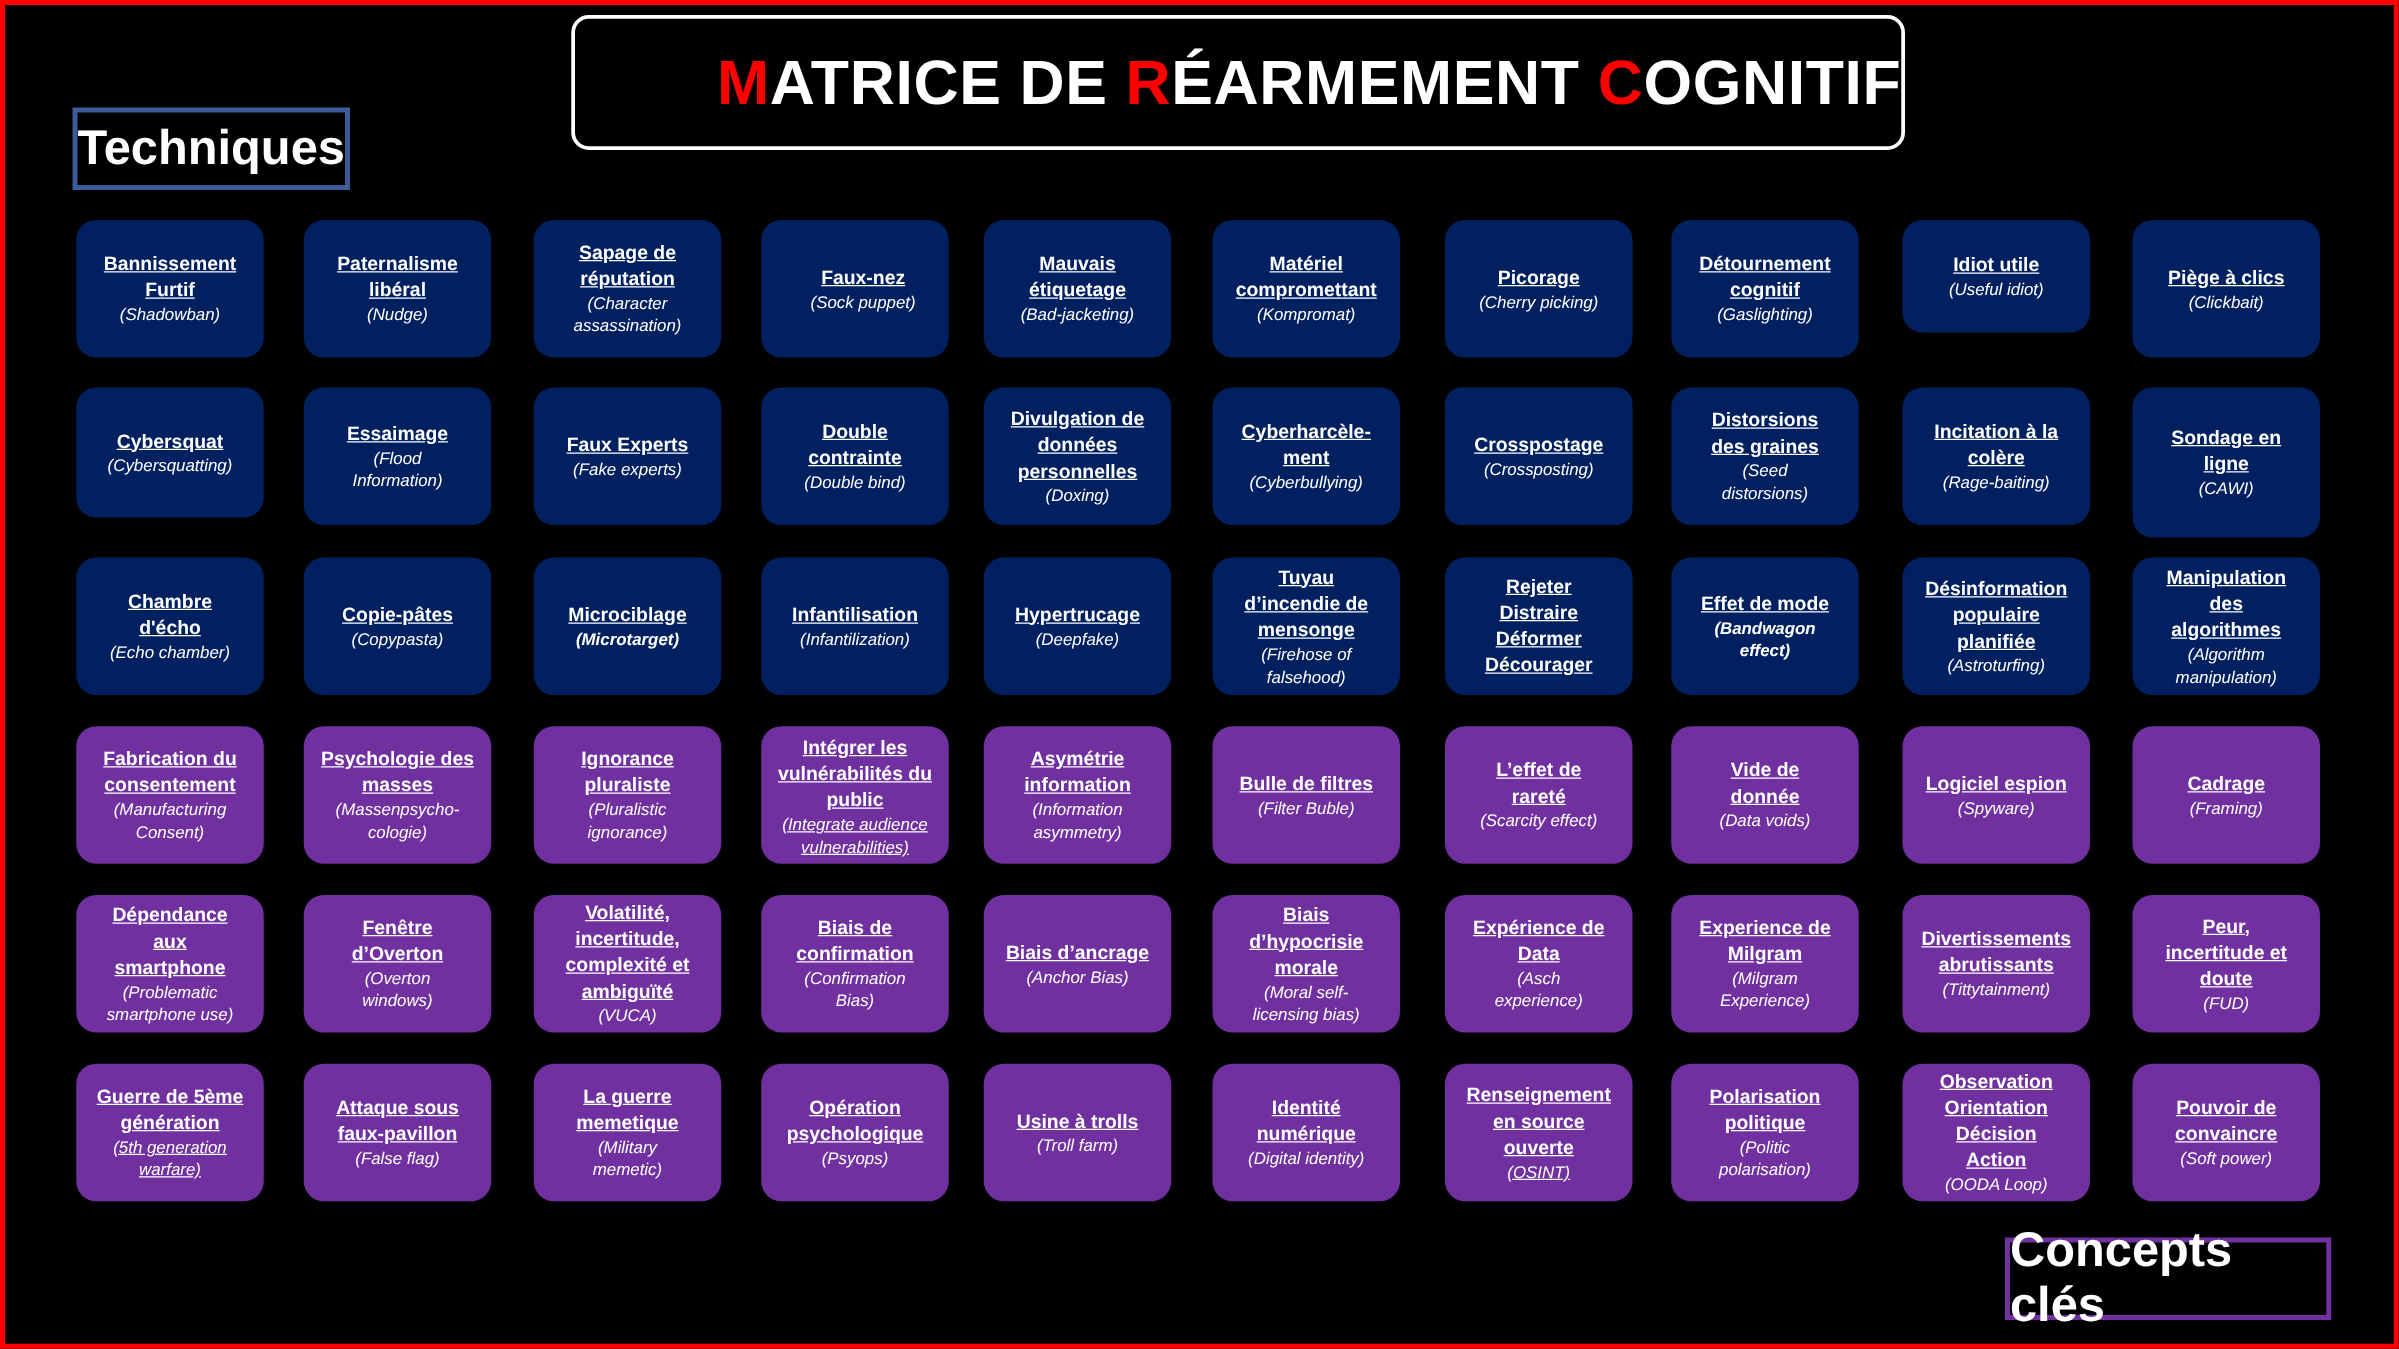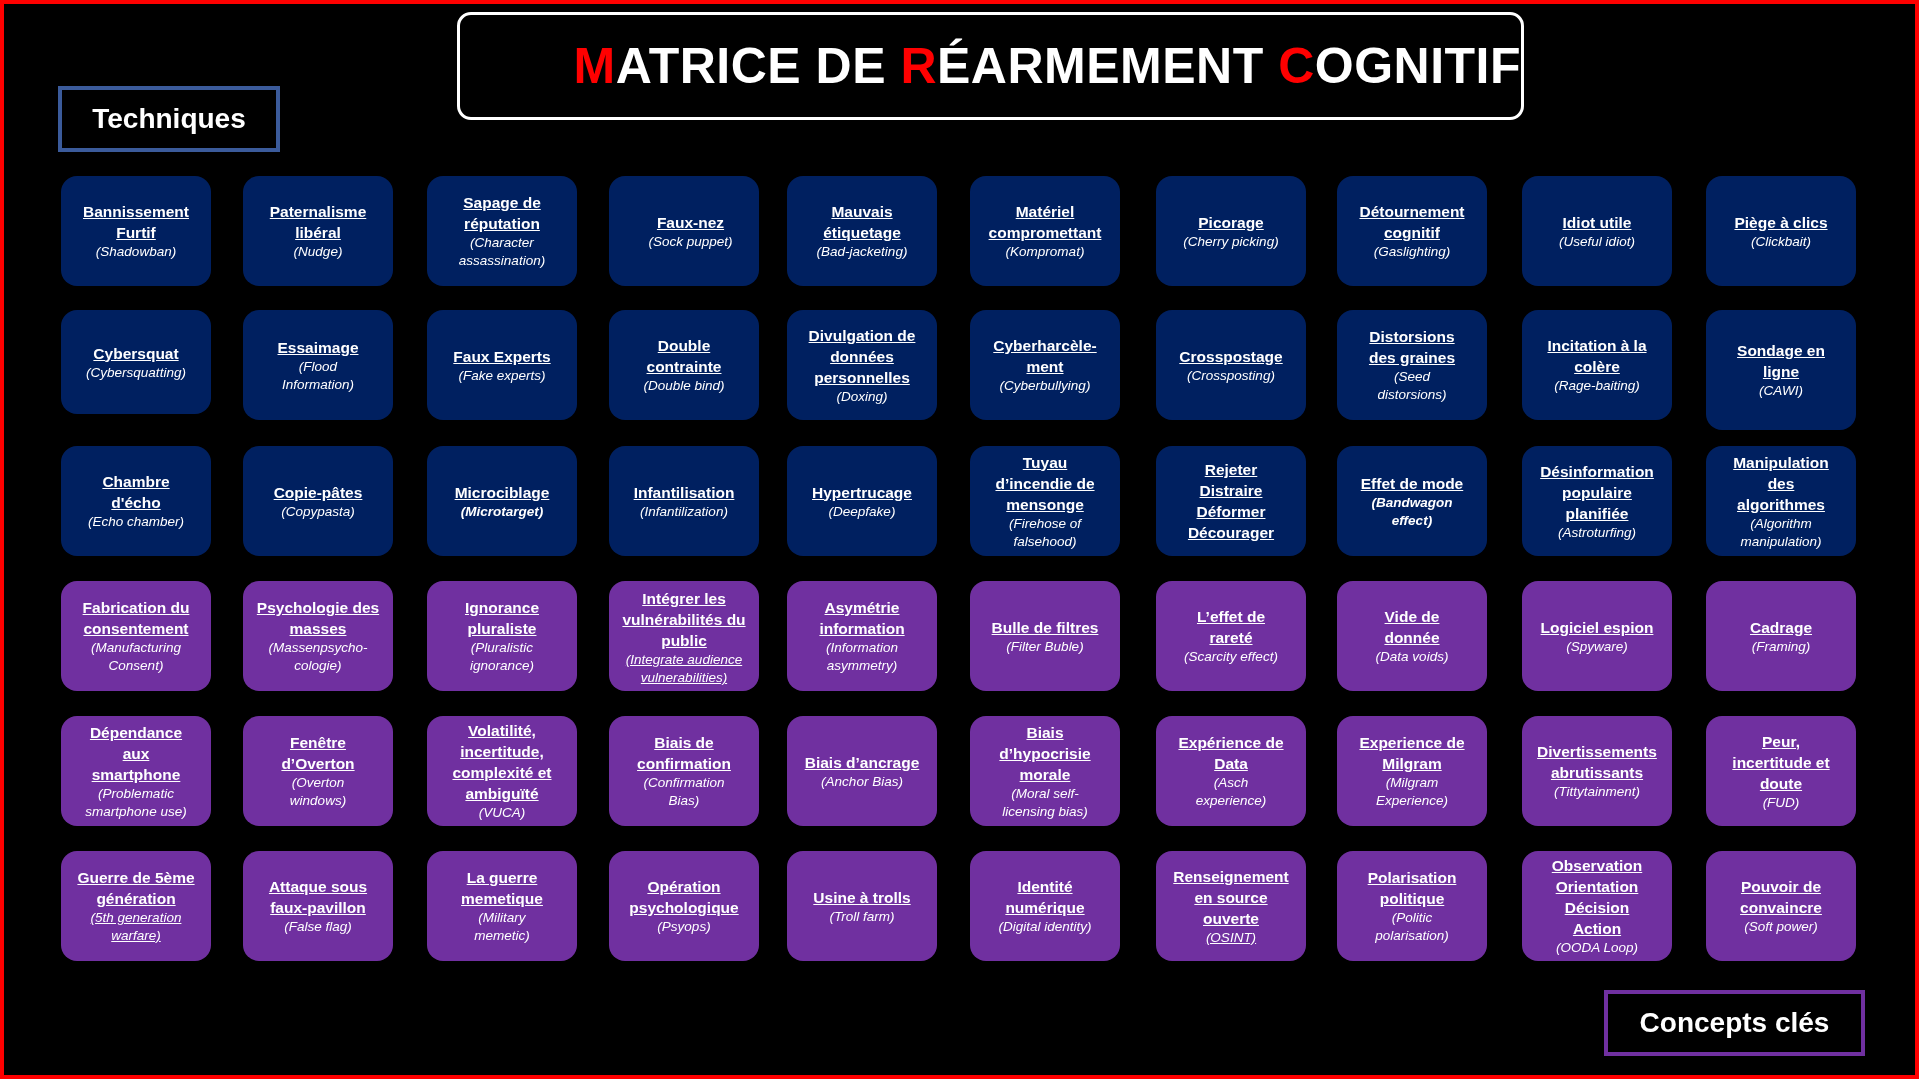--- a/index.html
+++ b/index.html
@@ -1,21 +1,21 @@
 <!DOCTYPE html>
 <html><head>
 <meta charset="utf-8">
 <style>
   html, body { margin:0; padding:0; background:#000; }
   body { width:1919px; height:1079px; position:relative; overflow:hidden; font-family:"Liberation Sans", "DejaVu Sans", sans-serif; }
   .frame { position:absolute; left:0; top:0; width:1919px; height:1079px; box-sizing:border-box; border:4px solid #ff0000; pointer-events:none; }
   .title-box { position:absolute; left:457px; top:12px; width:1067px; height:108px; box-sizing:border-box; border:3px solid #ffffff; border-radius:14px; display:flex; align-items:center; justify-content:flex-end; }
   .title { color:#fff; font-weight:bold; font-size:50px; letter-spacing:0.5px; white-space:nowrap; }
   .title .accent { color:#ff0000; }
-  .label-box { position:absolute; box-sizing:border-box; display:flex; align-items:center; justify-content:center; color:#fff; font-weight:bold; font-size:28px; }
+  .label-box { position:absolute; box-sizing:border-box; display:flex; align-items:center; justify-content:center; color:#fff; font-weight:bold; font-size:39px; }
   .techniques { left:58px; top:86px; width:222px; height:66px; border:4px solid #3b5b9b; }
   .concepts { left:1604px; top:990px; width:261px; height:66px; border:4px solid #7030a0; }
   .grid { position:absolute; left:0; top:0; }
   .tile { position:absolute; width:150px; height:110px; border-radius:16px; display:flex; flex-direction:column; align-items:center; justify-content:center; text-align:center; color:#fff; box-sizing:border-box; padding:4px 8px; }
   .tile.navy { background:#002060; }
   .tile.purple { background:#7030a0; }
   .t-main { font-weight:bold; text-decoration:underline; font-size:15.5px; line-height:21px; white-space:pre-line; }
   .t-sub { font-style:italic; font-size:13.5px; line-height:18px; white-space:pre-line; }
   .t-sub.bold { font-weight:bold; }
   .t-sub.ul { text-decoration:underline; }
@@ -72,21 +72,21 @@
     </div>
     <div class="tile navy" style="left: 1156px; top: 176px; height: 110px;">
       <div class="t-main">Picorage</div>
       <div class="t-sub">(Cherry picking)</div>
     </div>
     <div class="tile navy" style="left: 1337px; top: 176px; height: 110px;">
       <div class="t-main">Détournement
 cognitif</div>
       <div class="t-sub">(Gaslighting)</div>
     </div>
-    <div class="tile navy" style="left: 1522px; top: 176px; height: 110px;">
+    <div class="tile navy" style="left: 1522px; top: 176px; height: 90px;">
       <div class="t-main">Idiot utile</div>
       <div class="t-sub">(Useful idiot)</div>
     </div>
     <div class="tile navy" style="left: 1706px; top: 176px; height: 110px;">
       <div class="t-main">Piège à clics</div>
       <div class="t-sub">(Clickbait)</div>
     </div>
     <div class="tile navy" style="left: 61px; top: 310px; height: 104px;">
       <div class="t-main">Cybersquat</div>
       <div class="t-sub">(Cybersquatting)</div>
@@ -109,21 +109,21 @@
       <div class="t-main">Divulgation de
 données
 personnelles</div>
       <div class="t-sub">(Doxing)</div>
     </div>
     <div class="tile navy" style="left: 970px; top: 310px; height: 110px;">
       <div class="t-main">Cyberharcèle-
 ment</div>
       <div class="t-sub">(Cyberbullying)</div>
     </div>
-    <div class="tile navy" style="left: 1156px; top: 310px; height: 110px;">
+    <div class="tile navy" style="left: 1156px; top: 310px; height: 110px; border-radius: 13px;">
       <div class="t-main">Crosspostage</div>
       <div class="t-sub">(Crossposting)</div>
     </div>
     <div class="tile navy" style="left: 1337px; top: 310px; height: 110px;">
       <div class="t-main">Distorsions
 des graines</div>
       <div class="t-sub">(Seed
 distorsions)</div>
     </div>
     <div class="tile navy" style="left: 1522px; top: 310px; height: 110px;">

